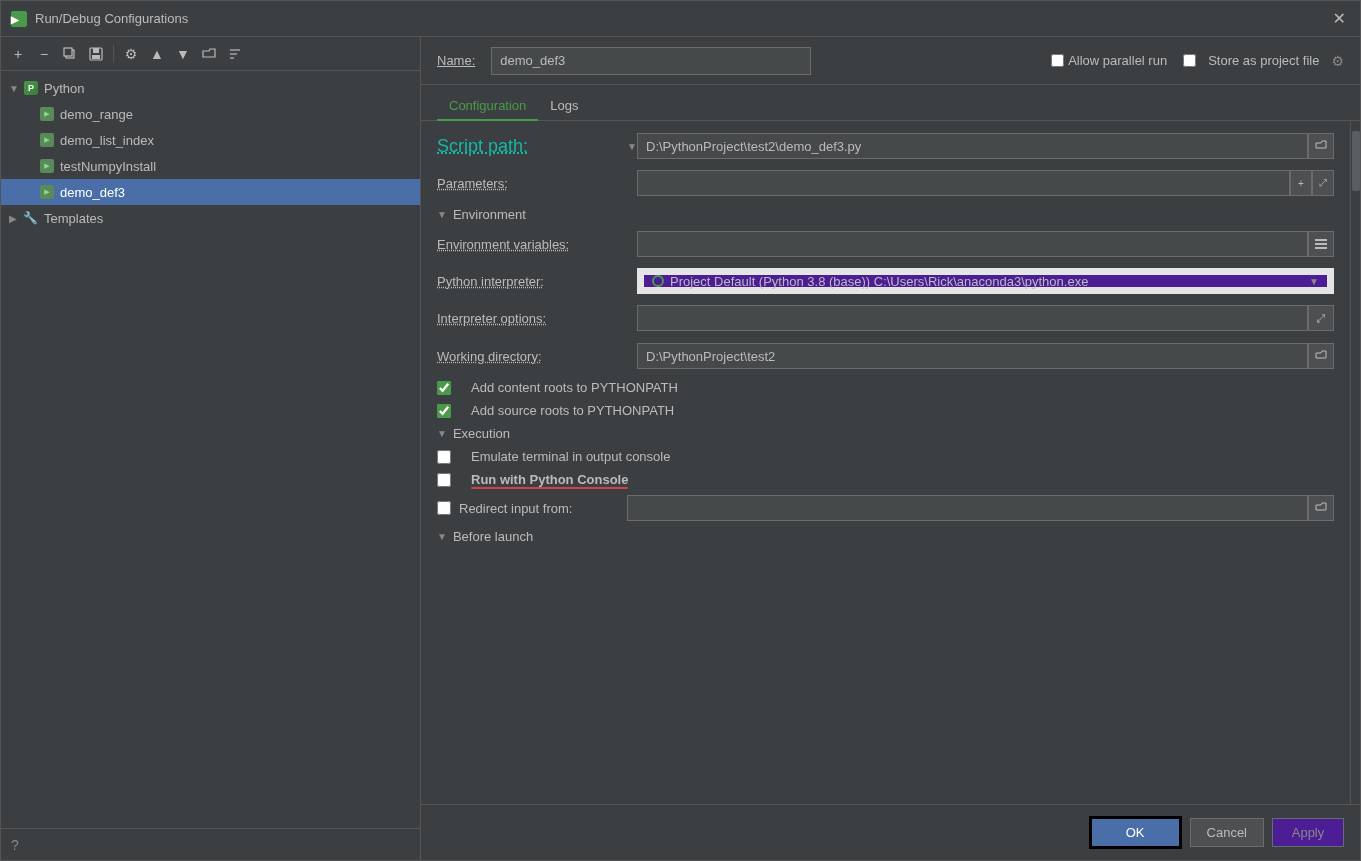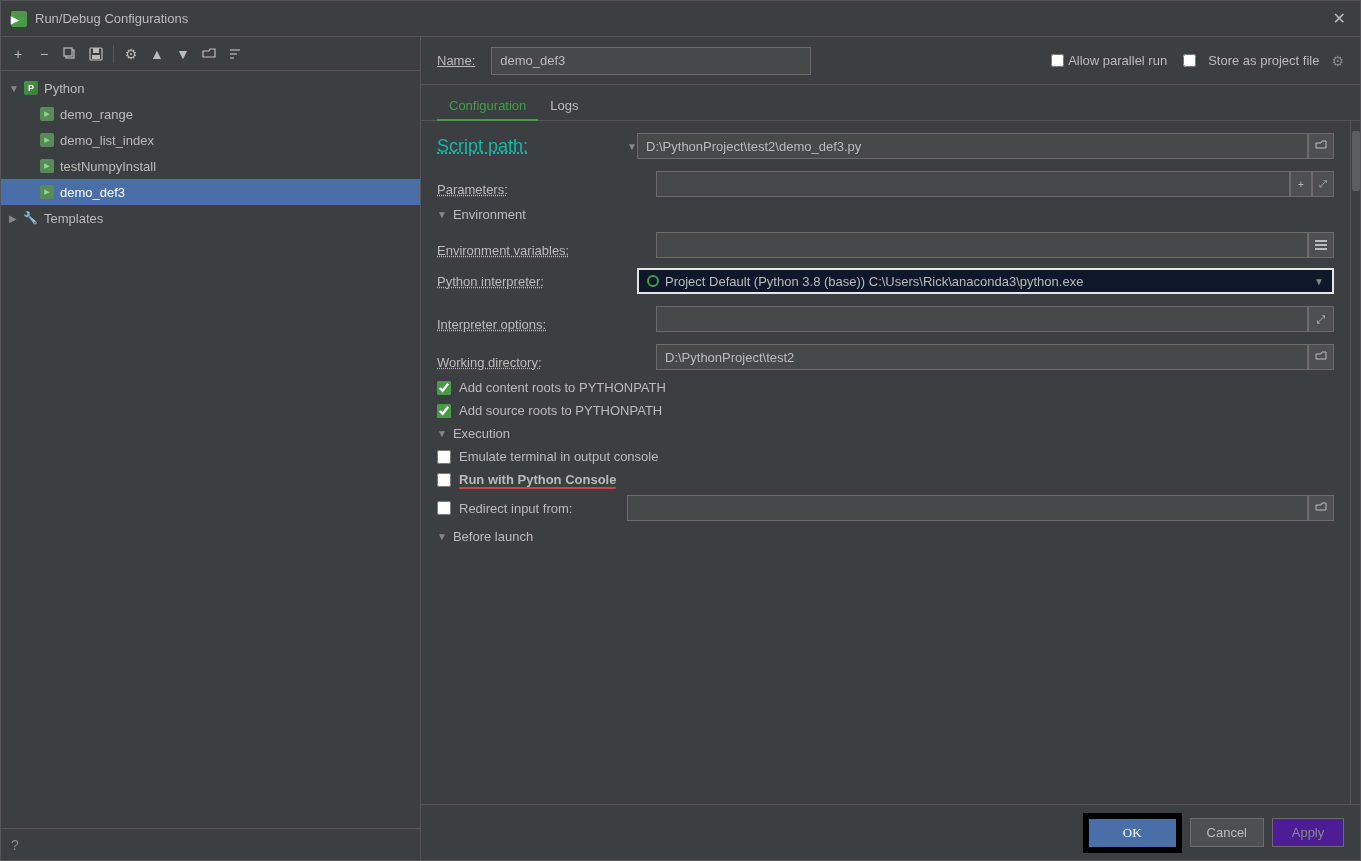--- a/index.html
+++ b/index.html
@@ -233,24 +233,23 @@
       border-bottom: 2px solid #4a9a4a;
     }
     
     .config-area {
       flex: 1;
       overflow-y: auto;
       padding: 12px 16px;
     }
     .form-row {
       display: flex;
-      align-items: flex-end;
+      align-items: center;
       margin-bottom: 10px;
       min-height: 28px;
-      gap: 19px;
     }
     .form-label {
       width: 200px;
       flex-shrink: 0;
       color: #bbbbbb;
       font-size: 13px;
       text-decoration: underline dotted;
     }
     .form-input {
       flex: 1;
@@ -326,22 +325,22 @@
     }
     .interpreter-label {
       width: 200px;
       flex-shrink: 0;
       color: #bbbbbb;
       font-size: 13px;
       text-decoration: underline dotted;
     }
     .interpreter-select {
       flex: 1;
-      background: #0f172a;
-      border: 2px solid #e5e5e5;
+      background: #4c1d95;
+      border: 7px solid #e5e5e5;
       color: #bbbbbb;
       font-size: 13px;
       padding: 3px 8px;
       height: 26px;
       display: flex;
       align-items: center;
       position: relative;
     }
     .interpreter-dot {
       width: 12px;
@@ -357,21 +356,21 @@
       color: #bbbbbb;
     }
     .select-arrow {
       font-size: 10px;
       color: #888;
     }
     .checkbox-row {
       display: flex;
       align-items: center;
       margin-bottom: 8px;
-      gap: 8px;
+      gap: 20px;
     }
     .checkbox-row input[type="checkbox"] {
       width: 14px;
       height: 14px;
       accent-color: #4a9a4a;
       cursor: pointer;
     }
     .checkbox-label {
       color: #bbbbbb;
       font-size: 13px;
@@ -423,27 +422,26 @@
       align-items: center;
       justify-content: flex-end;
       padding: 10px 16px;
       border-top: 1px solid #555;
       gap: 8px;
       height: 56px;
       flex-shrink: 0;
     }
     .btn-ok {
       background: #4a6fa8;
-      border: 6px solid #000000;
+      border: 3px solid #000000;
       color: #fff;
       font-size: 13px;
       padding: 6px 34px;
       cursor: pointer;
       min-width: 72px;
-      font-family: Liberation Serif, serif;
     }
     .btn-cancel {
       background: #4c5052;
       border: 1px solid #6b6b6b;
       color: #bbbbbb;
       font-size: 13px;
       padding: 6px 16px;
       cursor: pointer;
       min-width: 72px;
     }

